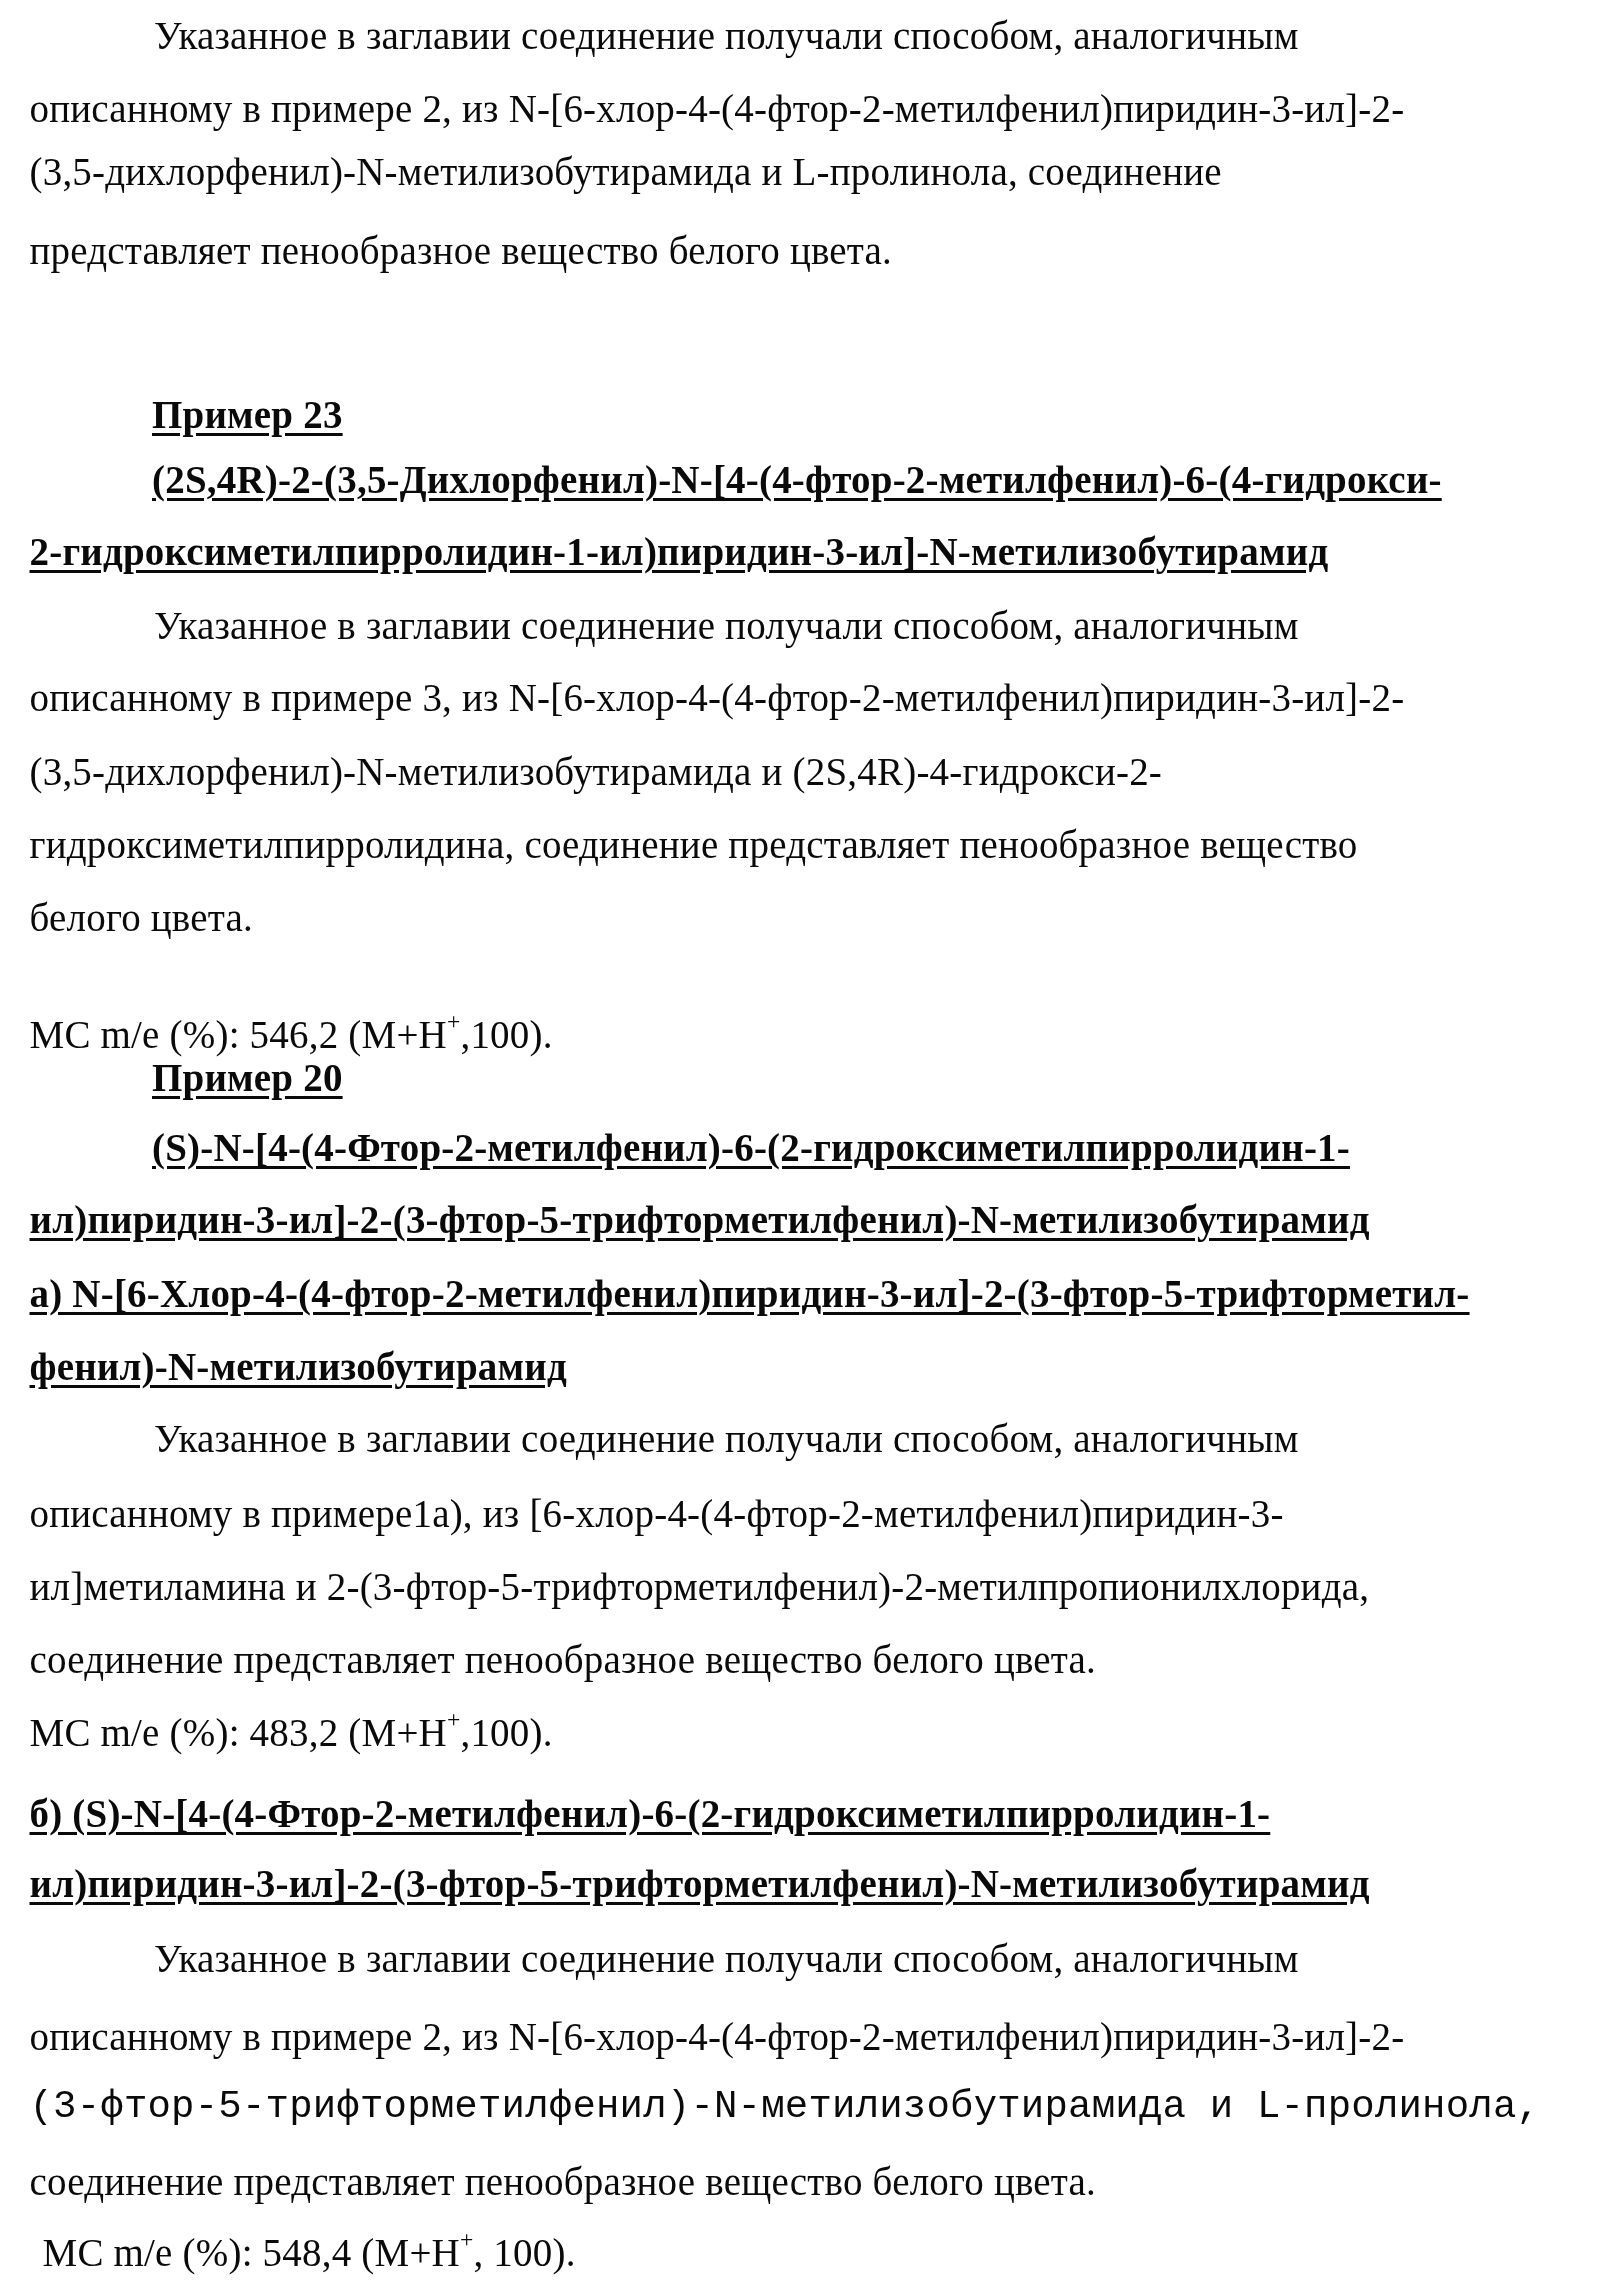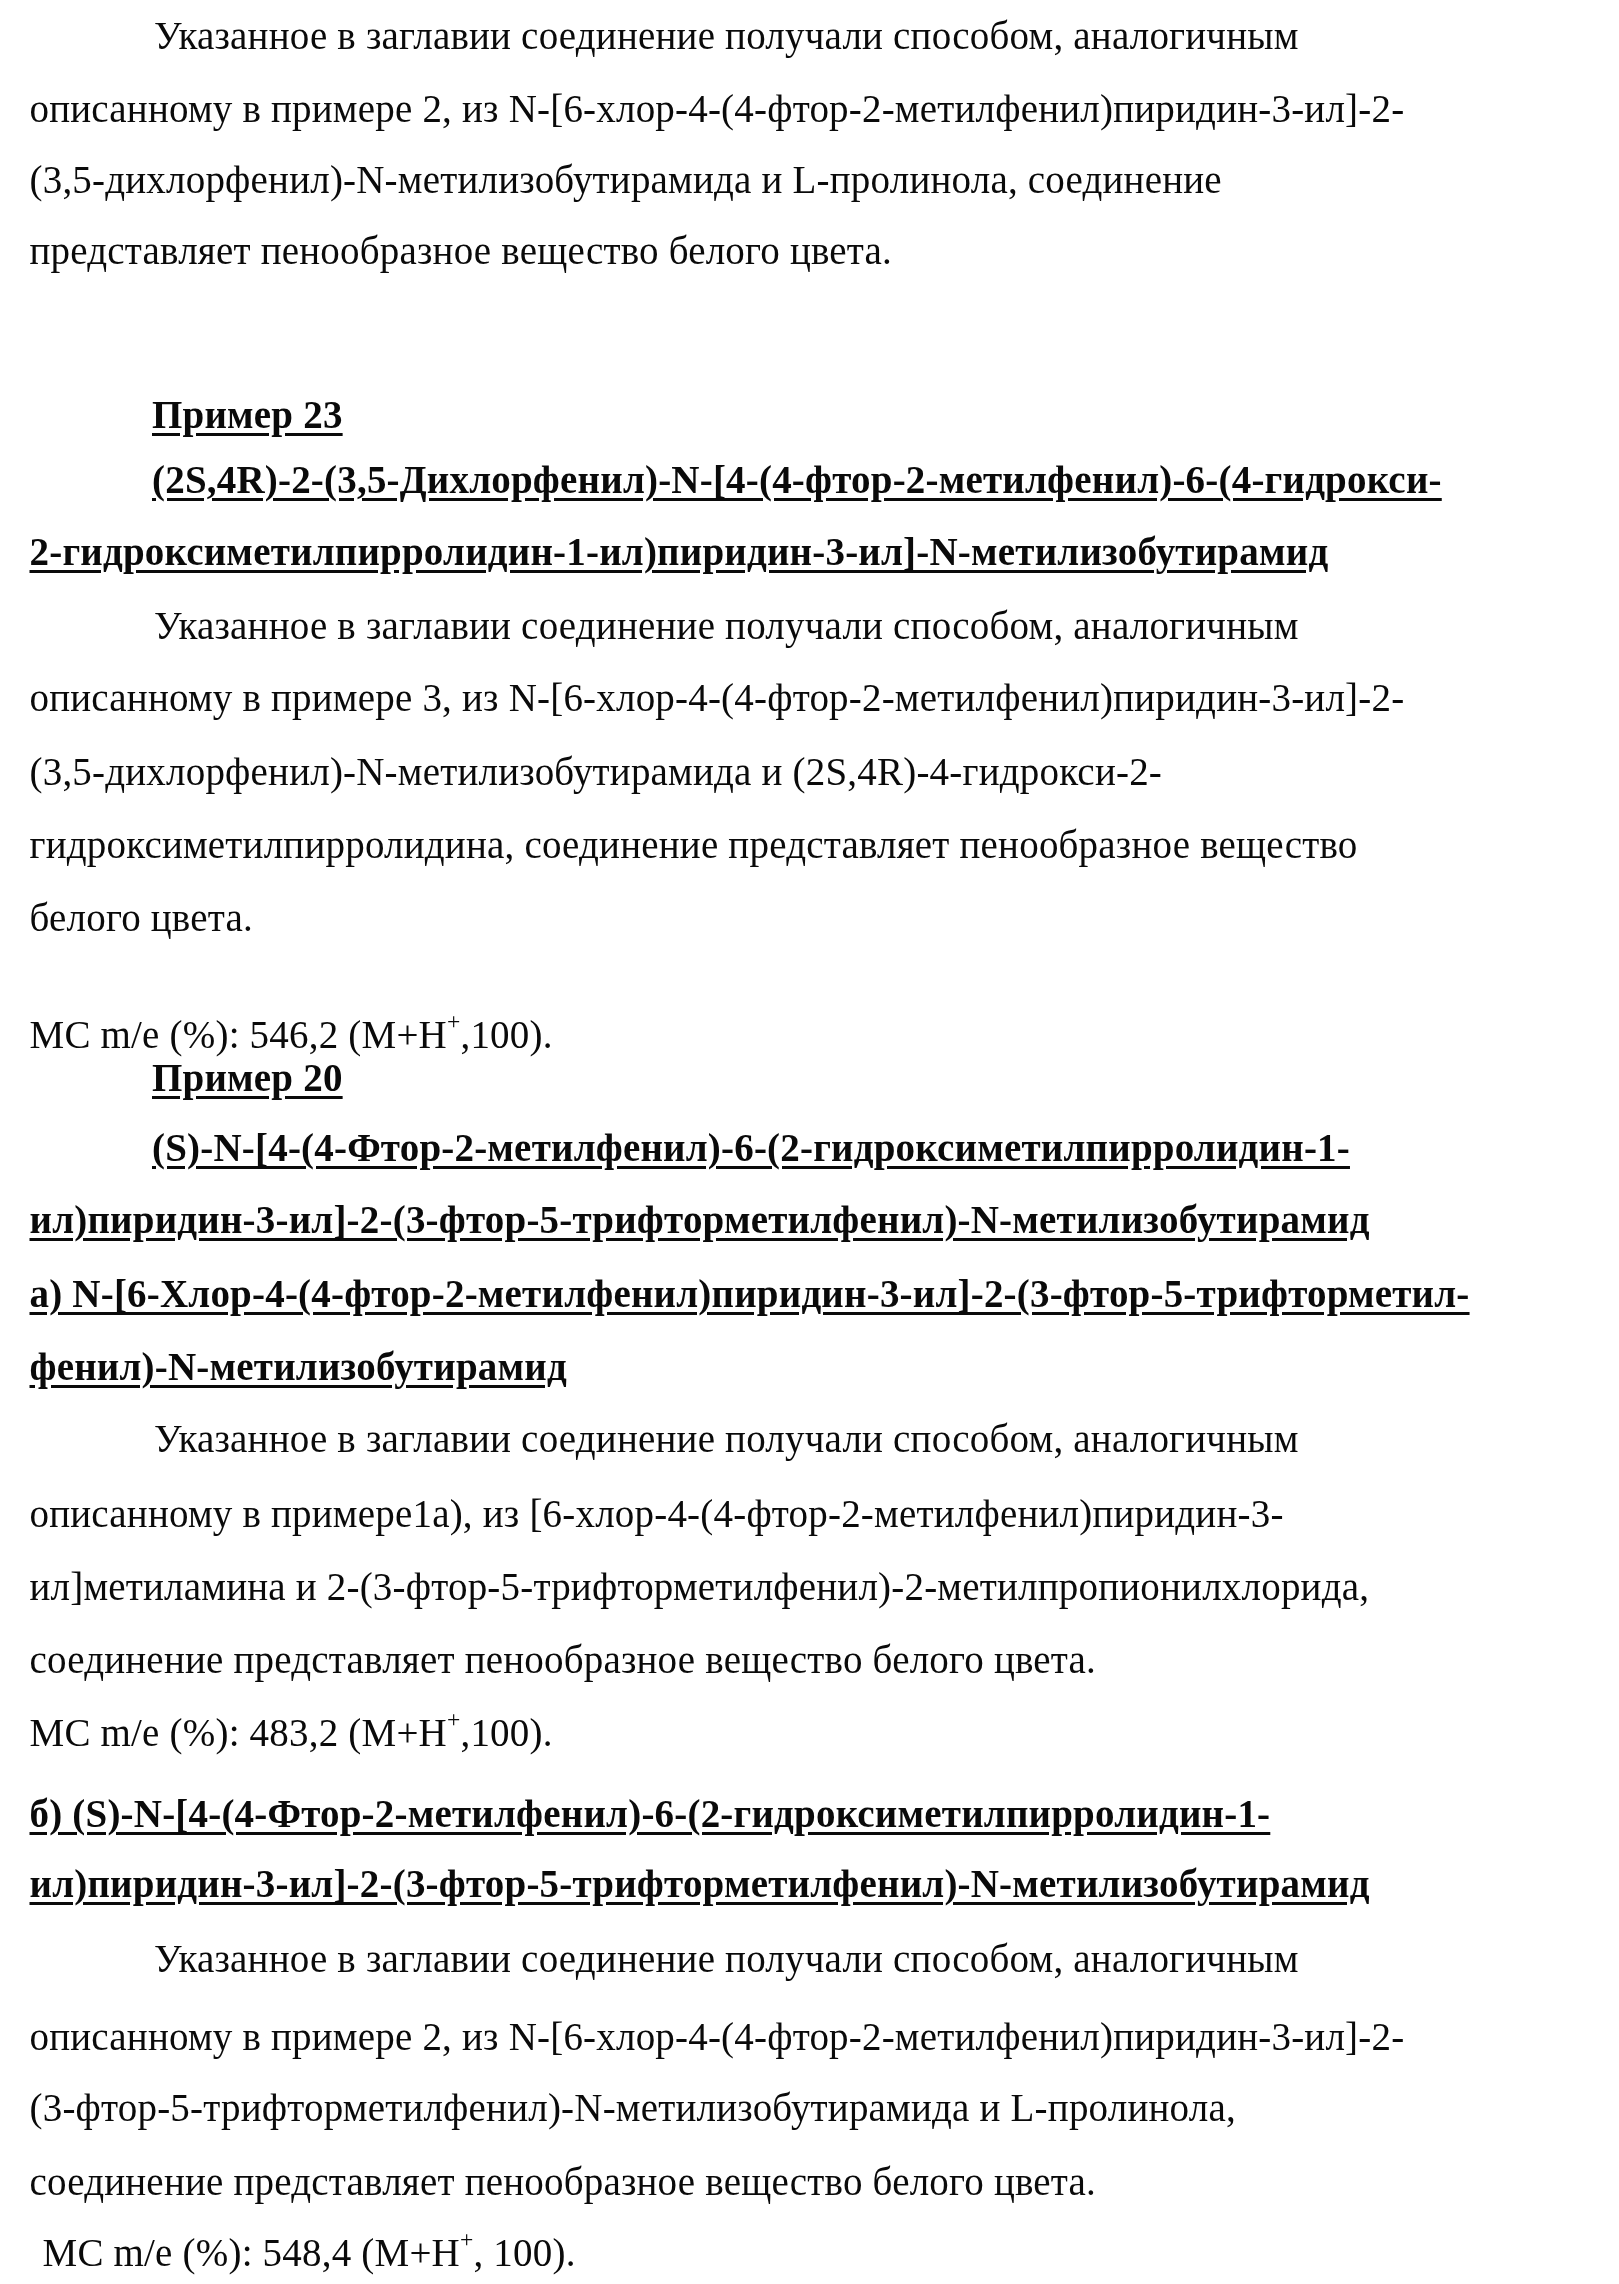--- a/index.html
+++ b/index.html
@@ -45,21 +45,21 @@
       top: -5px;
     }
   </style>
 </head>
 <body>
 
 <div class="page">
 
   <div class="line indent" style="top:11.8px;">Указанное в заглавии соединение получали способом, аналогичным</div>
   <div class="line" style="top:85px;">описанному в примере 2, из N-[6-хлор-4-(4-фтор-2-метилфенил)пиридин-3-ил]-2-</div>
-  <div class="line" style="top:156px;text-align:right;">(3,5-дихлорфенил)-N-метилизобутирамида и L-пролинола, соединение</div>
+  <div class="line" style="top:148px;text-align:right;">(3,5-дихлорфенил)-N-метилизобутирамида и L-пролинола, соединение</div>
   <div class="line" style="top:227px;">представляет пенообразное вещество белого цвета.</div>
 
   <div class="line heading-indent u" style="top:391px;">Пример 23</div>
   <div class="line heading-indent u" style="top:456px;">(2S,4R)-2-(3,5-Дихлорфенил)-N-[4-(4-фтор-2-метилфенил)-6-(4-гидрокси-</div>
   <div class="line u" style="top:528px;">2-гидроксиметилпирролидин-1-ил)пиридин-3-ил]-N-метилизобутирамид</div>
 
   <div class="line indent" style="top:602px;">Указанное в заглавии соединение получали способом, аналогичным</div>
   <div class="line" style="top:674px;">описанному в примере 3, из N-[6-хлор-4-(4-фтор-2-метилфенил)пиридин-3-ил]-2-</div>
   <div class="line" style="top:748px;font-family:Liberation Serif, serif;">(3,5-дихлорфенил)-N-метилизобутирамида и (2S,4R)-4-гидрокси-2-</div>
   <div class="line" style="top:821px;">гидроксиметилпирролидина, соединение представляет пенообразное вещество</div>
@@ -81,20 +81,20 @@
   <div class="line" style="top:1636px;">соединение представляет пенообразное вещество белого цвета.</div>
   <div class="line" style="top:1709px;">
     <span>МС m/e (%): 483,2 (М+Н</span><sup>+</sup><span>,100).</span>
   </div>
 
   <div class="line u" style="top:1790px;">б) (S)-N-[4-(4-Фтор-2-метилфенил)-6-(2-гидроксиметилпирролидин-1-</div>
   <div class="line u" style="top:1860px;">ил)пиридин-3-ил]-2-(3-фтор-5-трифторметилфенил)-N-метилизобутирамид</div>
 
   <div class="line indent" style="top:1935px;">Указанное в заглавии соединение получали способом, аналогичным</div>
   <div class="line" style="top:2013px;">описанному в примере 2, из N-[6-хлор-4-(4-фтор-2-метилфенил)пиридин-3-ил]-2-</div>
-  <div class="line" style="top:2084px;">(3-фтор-5-трифторметилфенил)-N-метилизобутирамида и L-пролинола,</div>
+  <div class="line" style="top:2084px;font-family:Liberation Mono, monospace;">(3-фтор-5-трифторметилфенил)-N-метилизобутирамида и L-пролинола,</div>
   <div class="line" style="top:2158px;">соединение представляет пенообразное вещество белого цвета.</div>
   <div class="line" style="top:2229px;margin-left:13px;">
     <span>МС m/e (%): 548,4 (М+Н</span><sup>+</sup><span>, 100).</span>
   </div>
 
 </div>
 
 
 </body></html>

